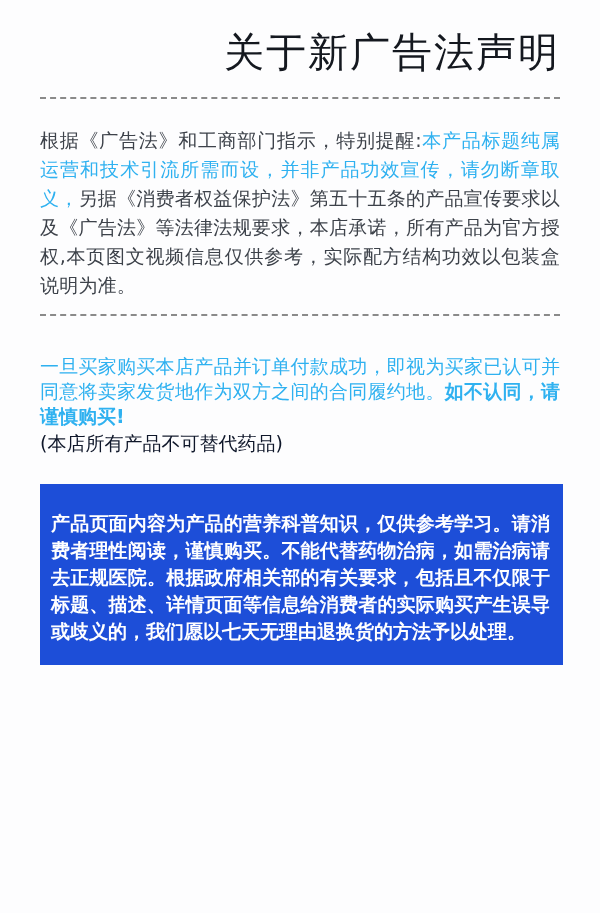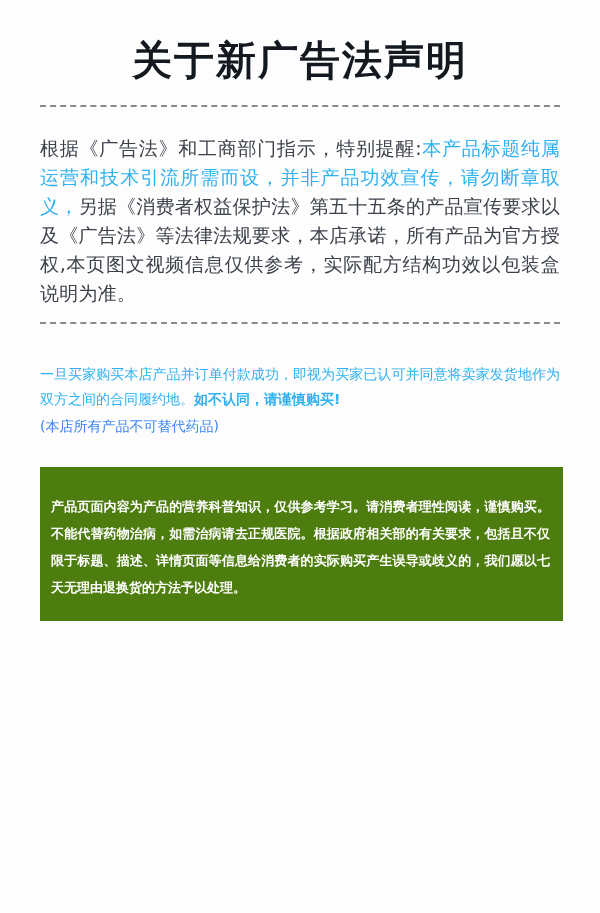--- a/index.html
+++ b/index.html
@@ -14,26 +14,26 @@
     font-family: "DejaVu Sans", "Liberation Sans", sans-serif;
     color: #3d424a;
   }
   .page {
     width: 600px;
     height: 913px;
     box-sizing: border-box;
     padding: 20px 40px 0 40px;
   }
   .page-title {
-    margin: 8px;
+    margin: 0;
     padding-top: 6px;
-    text-align: center;
+    text-align: right;
     font-size: 40px;
     line-height: 52px;
-    font-weight: bold;
+    font-weight: normal;
     letter-spacing: 2px;
     color: #14181f;
   }
   .para {
     margin: 0;
     font-size: 19px;
     line-height: 29px;
     text-align: justify;
     letter-spacing: 0.2px;
   }
@@ -49,38 +49,38 @@
   .divider {
     border: none;
     border-top: 2px dashed #8a8a8a;
     margin: 20px 0 27px 0;
     height: 0;
   }
   .divider-1 { margin-top: 19px; }
   .divider-2 { margin-top: 14px; margin-bottom: 38px; }
   .para-agreement {
     margin: 0;
-    font-size: 14px;
+    font-size: 19px;
     line-height: 25px;
     text-align: justify;
   }
   .agreement-note {
     display: block;
-    color: #3b82f6;
+    color: #0f172a;
     margin-top: 2px;
   }
   .notice-box {
     margin-top: 28px;
     margin-left: 0;
     width: 523px;
     box-sizing: border-box;
-    background: #4d7c0f;
+    background: #1d4ed8;
     padding: 26px 13px 20px 11px;
     color: #ffffff;
-    font-size: 13px;
+    font-size: 19px;
     font-weight: bold;
     line-height: 27px;
     text-align: justify;
   }
 </style>
 </head>
 <body>
 
 <div class="page">
 

